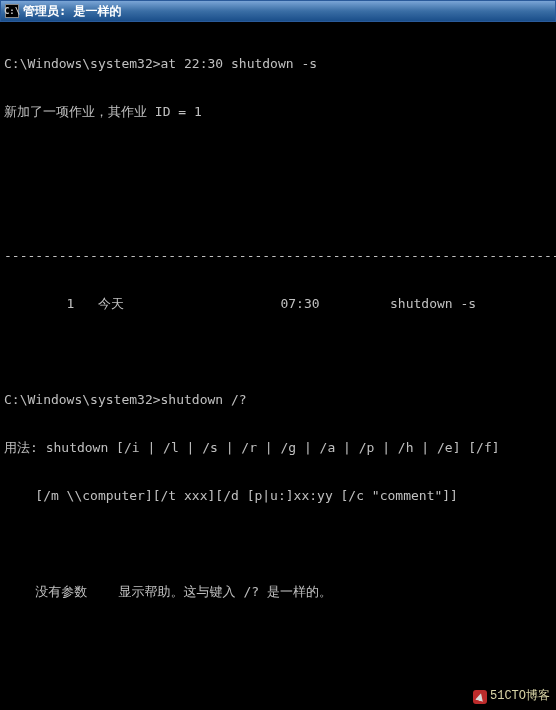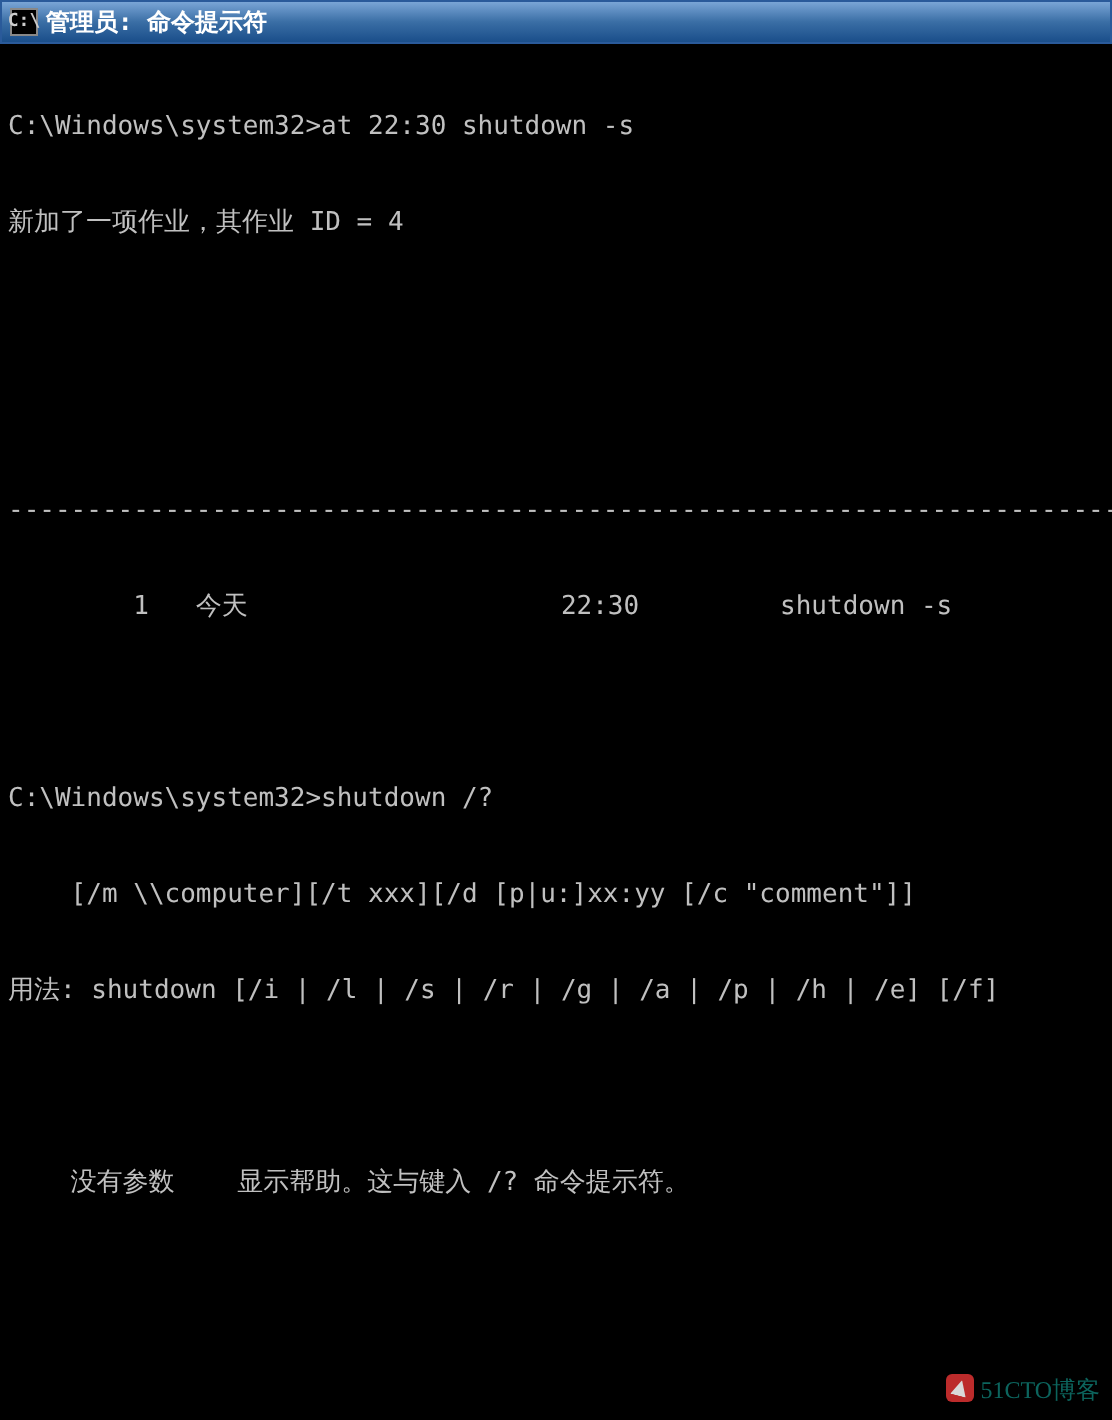--- a/index.html
+++ b/index.html
@@ -48,26 +48,26 @@
       font-size: 13px;
       letter-spacing: 0;
     }
     .terminal div {
       min-height: 16px;
     }
     .watermark {
       position: absolute;
       bottom: 6px;
       right: 6px;
-      color: #0f766e;
+      color: #fef9c3;
       font-size: 12px;
-      font-family: Liberation Serif, serif;
+      font-family: Liberation Mono, monospace;
       opacity: 0.85;
       display: flex;
-      align-items: flex-start;
+      align-items: flex-end;
       gap: 3px;
     }
     .wm-icon {
       width: 14px;
       height: 14px;
       background: #d33;
       border-radius: 3px;
       display: inline-block;
       position: relative;
     }
@@ -81,36 +81,36 @@
       background: #fff;
       clip-path: polygon(50% 0, 100% 100%, 0 100%);
       transform: rotate(15deg);
     }
   </style>
 </head>
 <body>
 
 <div class="title-bar">
   <span class="title-icon">C:\</span>
-  <span>管理员: 命令提示符</span>
+  <span>管理员: 是一样的</span>
 </div>
 
 <div class="terminal">
   <div>C:\Windows\system32&gt;at 22:30 shutdown -s</div>
-  <div>新加了一项作业，其作业 ID = 4</div>
+  <div>新加了一项作业，其作业 ID = 1</div>
   <div></div>
   <div></div>
   <div>-------------------------------------------------------------------------------</div>
-  <div>        1   今天                    22:30         shutdown -s</div>
+  <div>        1   今天                    07:30         shutdown -s</div>
   <div></div>
   <div>C:\Windows\system32&gt;shutdown /?</div>
+  <div>用法: shutdown [/i | /l | /s | /r | /g | /a | /p | /h | /e] [/f]</div>
   <div>    [/m \\computer][/t xxx][/d [p|u:]xx:yy [/c "comment"]]</div>
-  <div>用法: shutdown [/i | /l | /s | /r | /g | /a | /p | /h | /e] [/f]</div>
   <div></div>
-  <div>    没有参数    显示帮助。这与键入 /? 命令提示符。</div>
+  <div>    没有参数    显示帮助。这与键入 /? 是一样的。</div>
   
   
   
   
   
   
   
   
   
   

